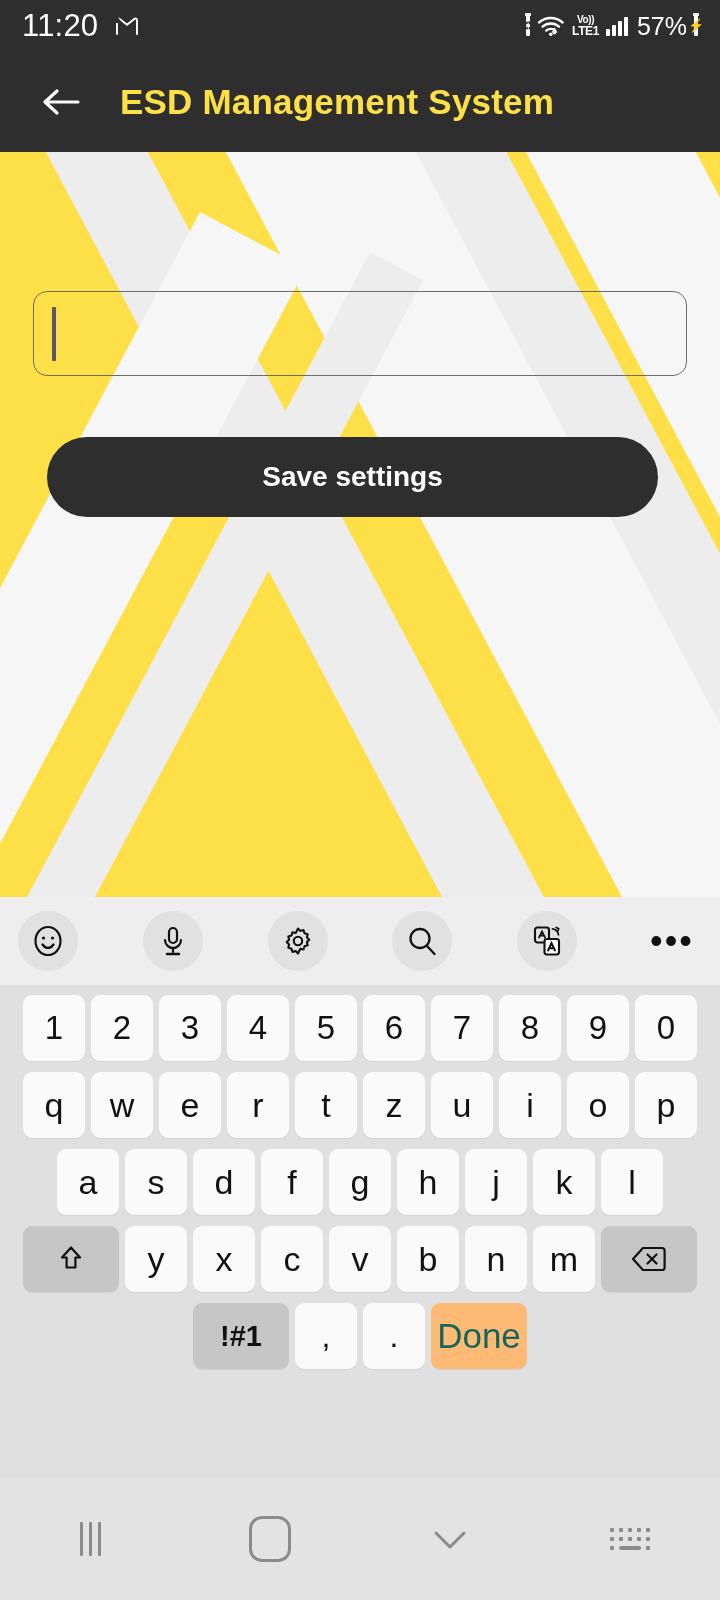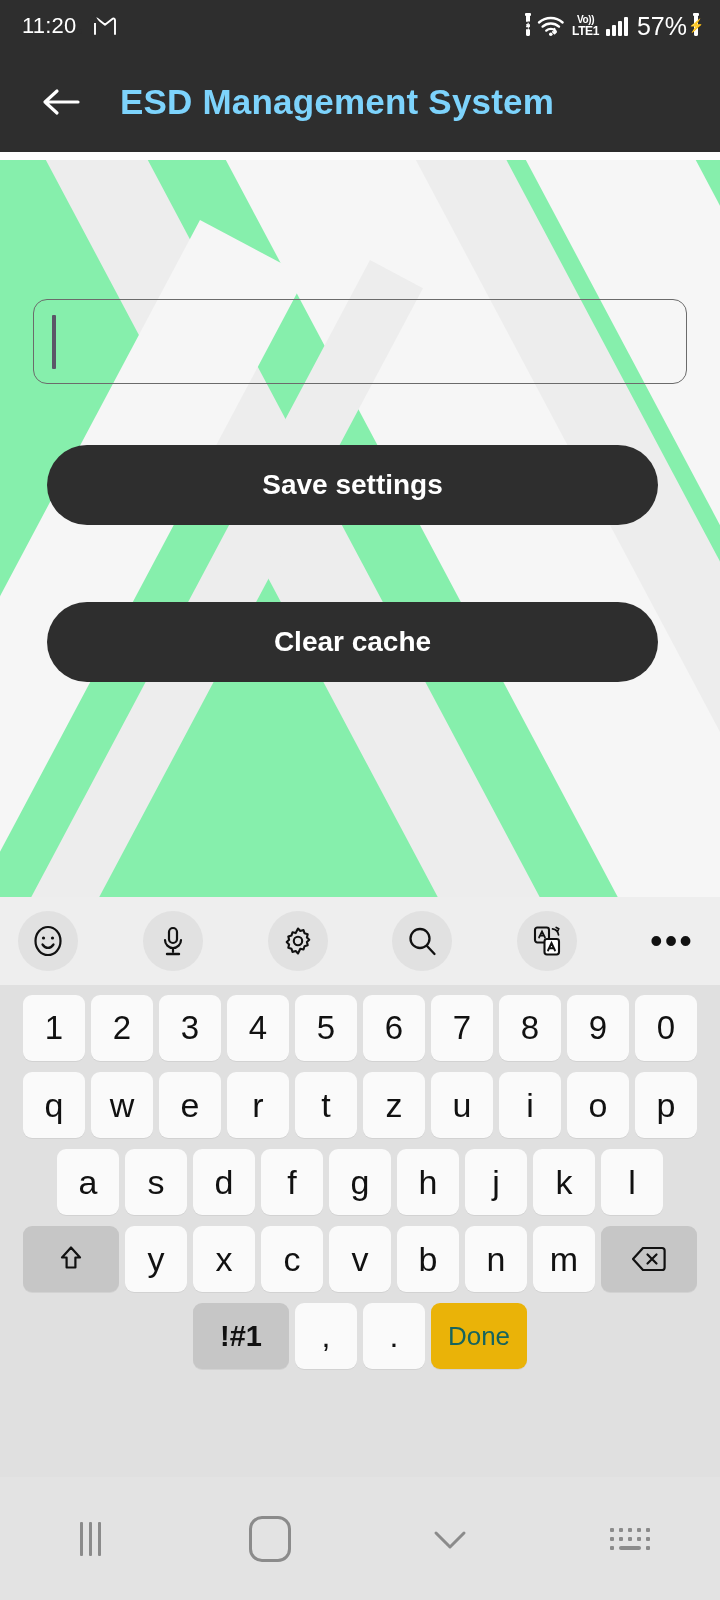--- a/index.html
+++ b/index.html
@@ -12,21 +12,21 @@
   }
   #screen { position:relative; width:720px; height:1600px; overflow:hidden; }
 
   
   .status-bar{
     position:absolute; top:0; left:0; width:720px; height:52px;
     background:#2e2e2e; display:flex; align-items:center;
     padding:0 22px; color:#ffffff;
   }
   .sb-left{ display:flex; align-items:center; gap:9px; }
-  .sb-clock{ font-size:22px; letter-spacing:.2px; font-weight:400; }
+  .sb-clock{ font-size:31px; letter-spacing:.2px; font-weight:400; }
   .sb-right{ margin-left:auto; display:flex; align-items:center; gap:7px; }
   .sb-battpct{ font-size:25px; font-weight:400; margin-left:2px; }
 
   .ic{ display:inline-block; line-height:0; }
   .photo-ic{
     width:21px;height:21px;background:#fff;border-radius:4px;position:relative;overflow:hidden;
   }
   .photo-ic::after{
     content:""; position:absolute; left:3px; bottom:3px; width:0;height:0;
     border-left:6px solid transparent;border-right:6px solid transparent;border-bottom:9px solid #2e2e2e;
@@ -72,22 +72,22 @@
     position:absolute; top:52px; left:0; width:720px; height:100px;
     background:#2e2e2e; display:flex; align-items:center; padding:0 34px;
   }
   .back-btn{ width:54px;height:54px;display:flex;align-items:center;justify-content:center;cursor:pointer; }
   .app-title{
     margin-left:32px; font-size:35px; font-weight:700; letter-spacing:.2px;
   }
 
   
   .content{
-    position:absolute; top:160px; left:0; width:720px; height:745px;
-    background:#86efac; overflow:hidden;
+    position:absolute; top:152px; left:0; width:720px; height:745px;
+    background:#fde047; overflow:hidden;
   }
   .bg-stripes{ position:absolute; inset:-200px -100px; pointer-events:none; }
   .stripe{ position:absolute; background:#f1f1f1; transform:rotate(-28deg); transform-origin:top left; }
   .stripe.b{ background:#f6f6f6; }
   .stripe.c{ background:#ededed; }
 
   .field{
     position:absolute; left:33px; top:139px; width:654px; height:85px;
     border:1.6px solid #6b6b6b; border-radius:14px; background:transparent;
     display:flex; align-items:center; padding:0 18px; cursor:text;
@@ -130,21 +130,21 @@
     font-family:"Liberation Sans", sans-serif;
   }
   .krow.numbers .key{ width:62px; font-size:33px; }
   .krow.r1 .key{ width:62px; }
   .krow.r2 .key{ width:62px; }
   .krow.r3 .key{ width:62px; }
   .krow.r3 .key.mod{ width:96px; background:#c6c6c6; }
   .krow.r4 .key.sym{ width:96px; background:#c6c6c6; font-size:29px; font-weight:700;}
   .krow.r4 .key.punc{ width:62px; font-size:32px; }
   .krow.r4 .key.space{ width:268px; font-size:22px; color:#222; }
-  .krow.r4 .key.done{ width:96px; background:#eab308; color:#17645e; font-size:26px;text-align:right; }
+  .krow.r4 .key.done{ width:96px; background:#fdba74; color:#17645e; font-size:35px;text-align:right; }
 
   
   .navbar{
     position:absolute; top:1477px; left:0; width:720px; height:123px;
     background:#e3e3e3; display:flex; align-items:center;
   }
   .nav-item{ flex:1; display:flex; align-items:center; justify-content:center; cursor:pointer; }
   .recents-ic{ display:flex; gap:6px; }
   .recents-ic i{ display:block; width:3px; height:34px; background:#8b8b8b; border-radius:1px; }
   .home-ic{ width:42px;height:46px;border:3px solid #8b8b8b;border-radius:13px; }
@@ -196,42 +196,41 @@
       </span>
     </div>
   </div>
 
   <div class="app-bar">
     <div class="back-btn">
       <svg width="40" height="32" viewBox="0 0 40 32">
         <path d="M37 16H4M16 5L4 16l12 11" fill="none" stroke="#ffffff" stroke-width="3.2" stroke-linecap="round" stroke-linejoin="round"></path>
       </svg>
     </div>
-    <div class="app-title" style="color:#7dd3fc">ESD Management System</div>
+    <div class="app-title" style="color:#fde047">ESD Management System</div>
   </div>
 
   <div class="content">
     <div class="bg-stripes">
       <div class="stripe b" style="left:60px;  top:-300px; width:170px; height:1600px;"></div>
       <div class="stripe c" style="left:250px; top:-300px; width:80px;  height:1600px;"></div>
       <div class="stripe b" style="left:360px; top:-300px; width:150px; height:1600px;"></div>
       <div class="stripe c" style="left:560px; top:-300px; width:60px;  height:1600px;"></div>
       <div class="stripe b" style="left:680px; top:-300px; width:190px; height:1600px;"></div>
       <div class="stripe c" style="left:-120px;top:-300px; width:90px;  height:1600px;"></div>
       <div class="stripe b" style="left:300px; top:260px; width:120px; height:900px; transform:rotate(28deg);"></div>
       <div class="stripe c" style="left:470px; top:300px; width:60px;  height:900px; transform:rotate(28deg);"></div>
     </div>
 
     <div class="field">
       <span class="caret"></span>
       <span></span>
     </div>
 
     <button class="btn save">Save settings</button>
-    <button class="btn clear">Clear cache</button>
   </div>
 
   <div class="keyboard">
 
     <div class="kb-toolbar">
       <div class="tb-btn">
         <svg width="34" height="34" viewBox="0 0 34 34">
           <ellipse cx="17" cy="17" rx="12.5" ry="14" fill="none" stroke="#111" stroke-width="2.2"></ellipse>
           <circle cx="12.5" cy="14" r="1.6" fill="#111"></circle>
           <circle cx="21.5" cy="14" r="1.6" fill="#111"></circle>

